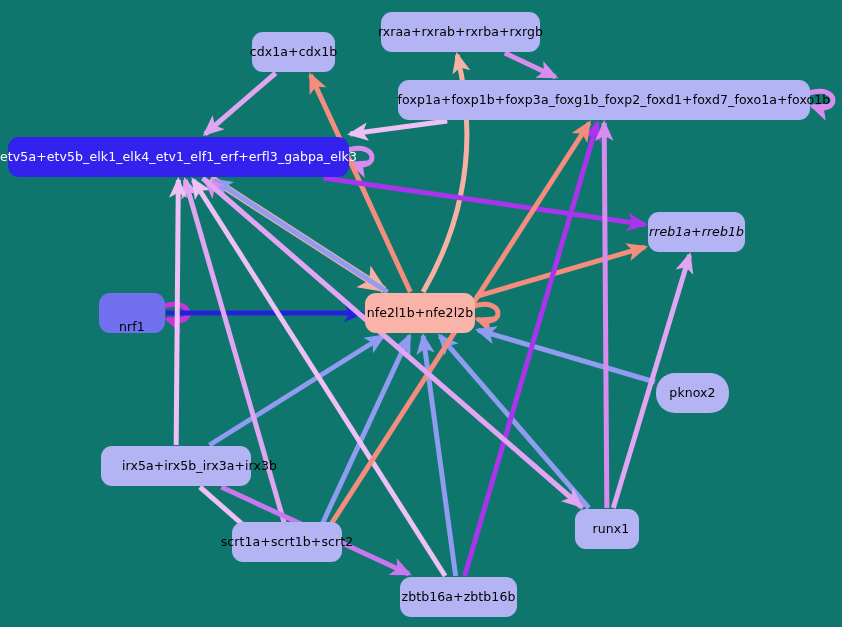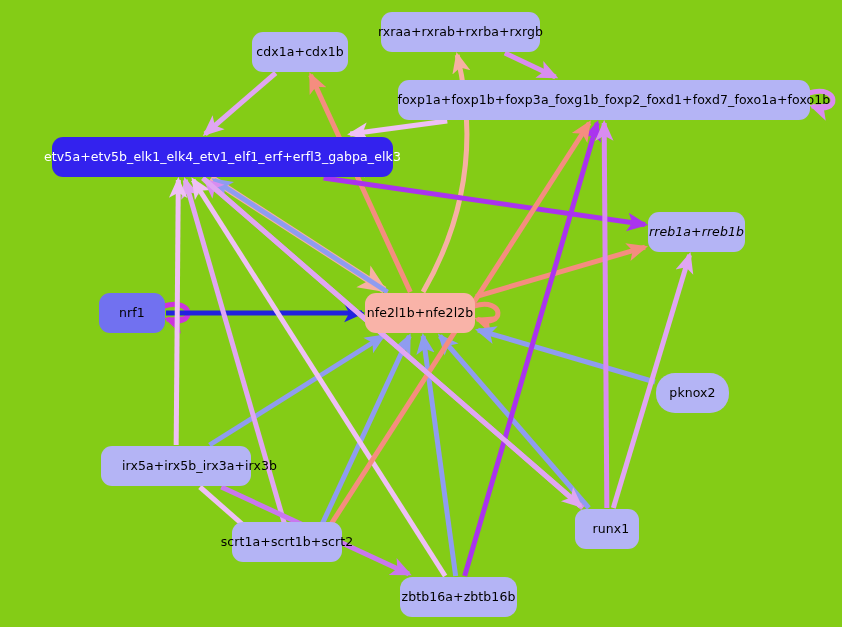--- a/index.html
+++ b/index.html
@@ -8,21 +8,21 @@
     padding: 0;
     background: #ffffff;
   }
   body {
     font-family: "DejaVu Sans", sans-serif;
   }
   #canvas {
     position: relative;
     width: 842px;
     height: 627px;
-    background: #84cc16;
+    background: #0f766e;
     overflow: hidden;
   }
   #edge-layer {
     position: absolute;
     left: 0;
     top: 0;
     width: 842px;
     height: 627px;
   }
   .node {
@@ -37,25 +37,25 @@
     letter-spacing: 0.1px;
     white-space: nowrap;
     color: #000000;
     background: #b4b4f5;
     z-index: 5;
     user-select: none;
   }
   .node.hl-blue {
     background: #3322ee;
     color: #ffffff;
-    margin-left: 44px;
   }
   .node.hl-midblue {
     background: #7171f0;
     color: #000000;
+    align-items: flex-end;
   }
   .node.hl-salmon {
     background: #f9b3a8;
     color: #000000;
   }
 </style>
 </head>
 <body>
 
 <div id="canvas">
@@ -120,21 +120,21 @@
       <line x1="464.6478873239437" y1="576" x2="597.2665995975855" y2="123" stroke="#aa33ee" stroke-width="5" fill="none" stroke-linecap="butt" marker-end="url(#arrow-aa33ee)"></line>
       <line x1="312.5126582278481" y1="553" x2="589.2004219409283" y2="123" stroke="#f58d7f" stroke-width="5" fill="none" stroke-linecap="butt" marker-end="url(#arrow-f58d7f)"></line>
       <line x1="606.8531468531469" y1="508" x2="604.1608391608391" y2="123" stroke="#d98cf0" stroke-width="5" fill="none" stroke-linecap="butt" marker-end="url(#arrow-d98cf0)"></line>
       <line x1="613.3282828282828" y1="508" x2="689.5690235690236" y2="255" stroke="#e0a6f2" stroke-width="5" fill="none" stroke-linecap="butt" marker-end="url(#arrow-e0a6f2)"></line>
       <line x1="202.68951612903226" y1="178" x2="580.5067204301075" y2="506" stroke="#e0a6f2" stroke-width="5" fill="none" stroke-linecap="butt" marker-end="url(#arrow-e0a6f2)"></line>
     </svg>
   <div id="node-layer">
       <div class="node" style="left: 381px; top: 12px; width: 159px; height: 40px;">
         <span>rxraa+rxrab+rxrba+rxrgb</span>
       </div>
-      <div class="node" style="left: 252px; top: 32px; width: 96px; height: 40px;">
+      <div class="node" style="left: 252px; top: 32px; width: 83px; height: 40px;">
         <span>cdx1a+cdx1b</span>
       </div>
       <div class="node" style="left: 398px; top: 80px; width: 412px; height: 40px; padding-left: 20px;">
         <span>foxp1a+foxp1b+foxp3a_foxg1b_foxp2_foxd1+foxd7_foxo1a+foxo1b</span>
       </div>
       <div class="node hl-blue" style="left: 8px; top: 137px; width: 341px; height: 40px;">
         <span>etv5a+etv5b_elk1_elk4_etv1_elf1_erf+erfl3_gabpa_elk3</span>
       </div>
       <div class="node" style="left: 648px; top: 212px; width: 97px; height: 40px; font-style: italic;">
         <span>rreb1a+rreb1b</span>
@@ -150,17 +150,17 @@
       </div>
       <div class="node" style="left: 101px; top: 446px; width: 150px; height: 40px; padding-left: 47px;">
         <span>irx5a+irx5b_irx3a+irx3b</span>
       </div>
       <div class="node" style="left: 575px; top: 509px; width: 64px; height: 40px; padding-left: 8px;">
         <span>runx1</span>
       </div>
       <div class="node" style="left: 232px; top: 522px; width: 110px; height: 40px;">
         <span>scrt1a+scrt1b+scrt2</span>
       </div>
-      <div class="node" style="left: 400px; top: 577px; width: 117px; height: 40px; border-radius: 12px;">
+      <div class="node" style="left: 400px; top: 577px; width: 117px; height: 40px;">
         <span>zbtb16a+zbtb16b</span>
       </div>
     </div>
 </div>
 
 </body></html>

